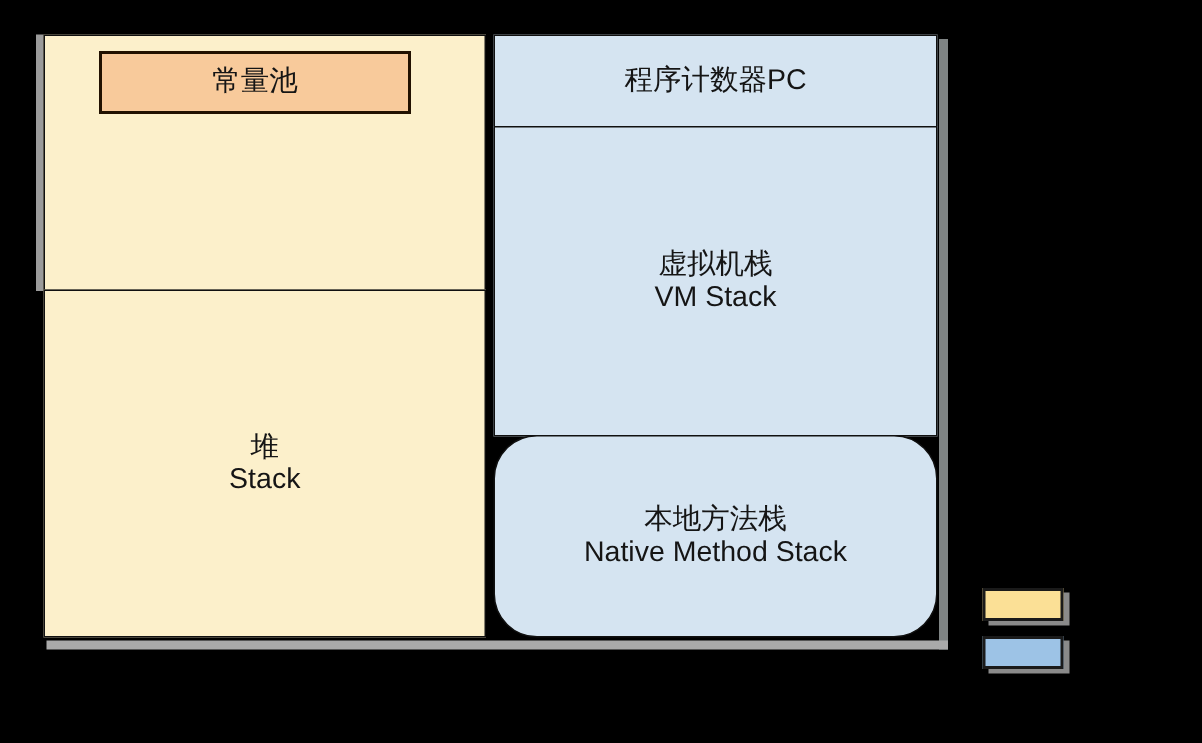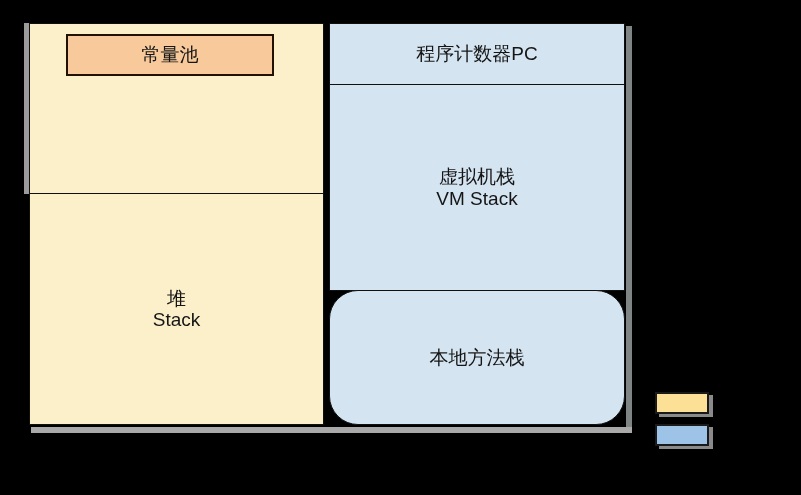--- a/index.html
+++ b/index.html
@@ -101,19 +101,20 @@
   <div class="panel blue" id="vm-stack">
     <div class="label-block">
       <div>虚拟机栈</div>
       <div>VM Stack</div>
     </div>
   </div>
 
   <div class="panel blue" id="native-stack">
     <div class="label-block">
       <div>本地方法栈</div>
+      <div>Native Method Stack</div>
     </div>
   </div>
 
   <div class="swatch" id="legend-yellow"></div>
   <div class="swatch" id="legend-blue"></div>
 
 </div>
 
 </body></html>

